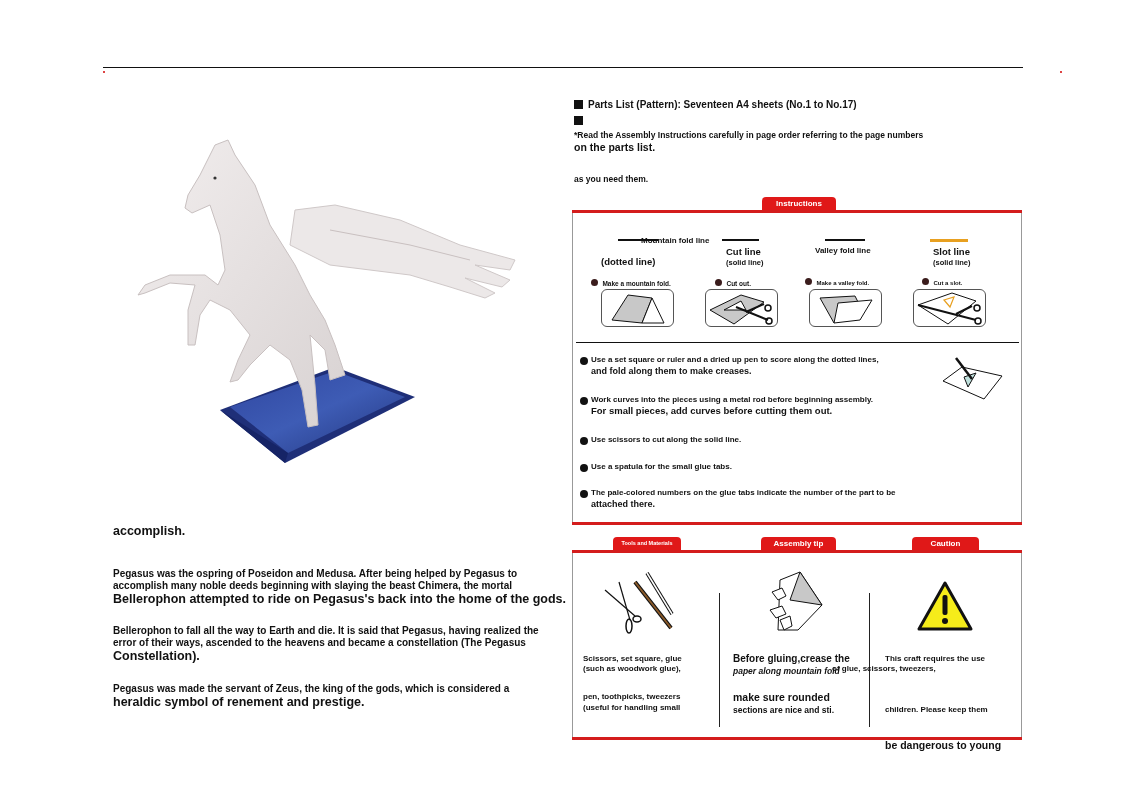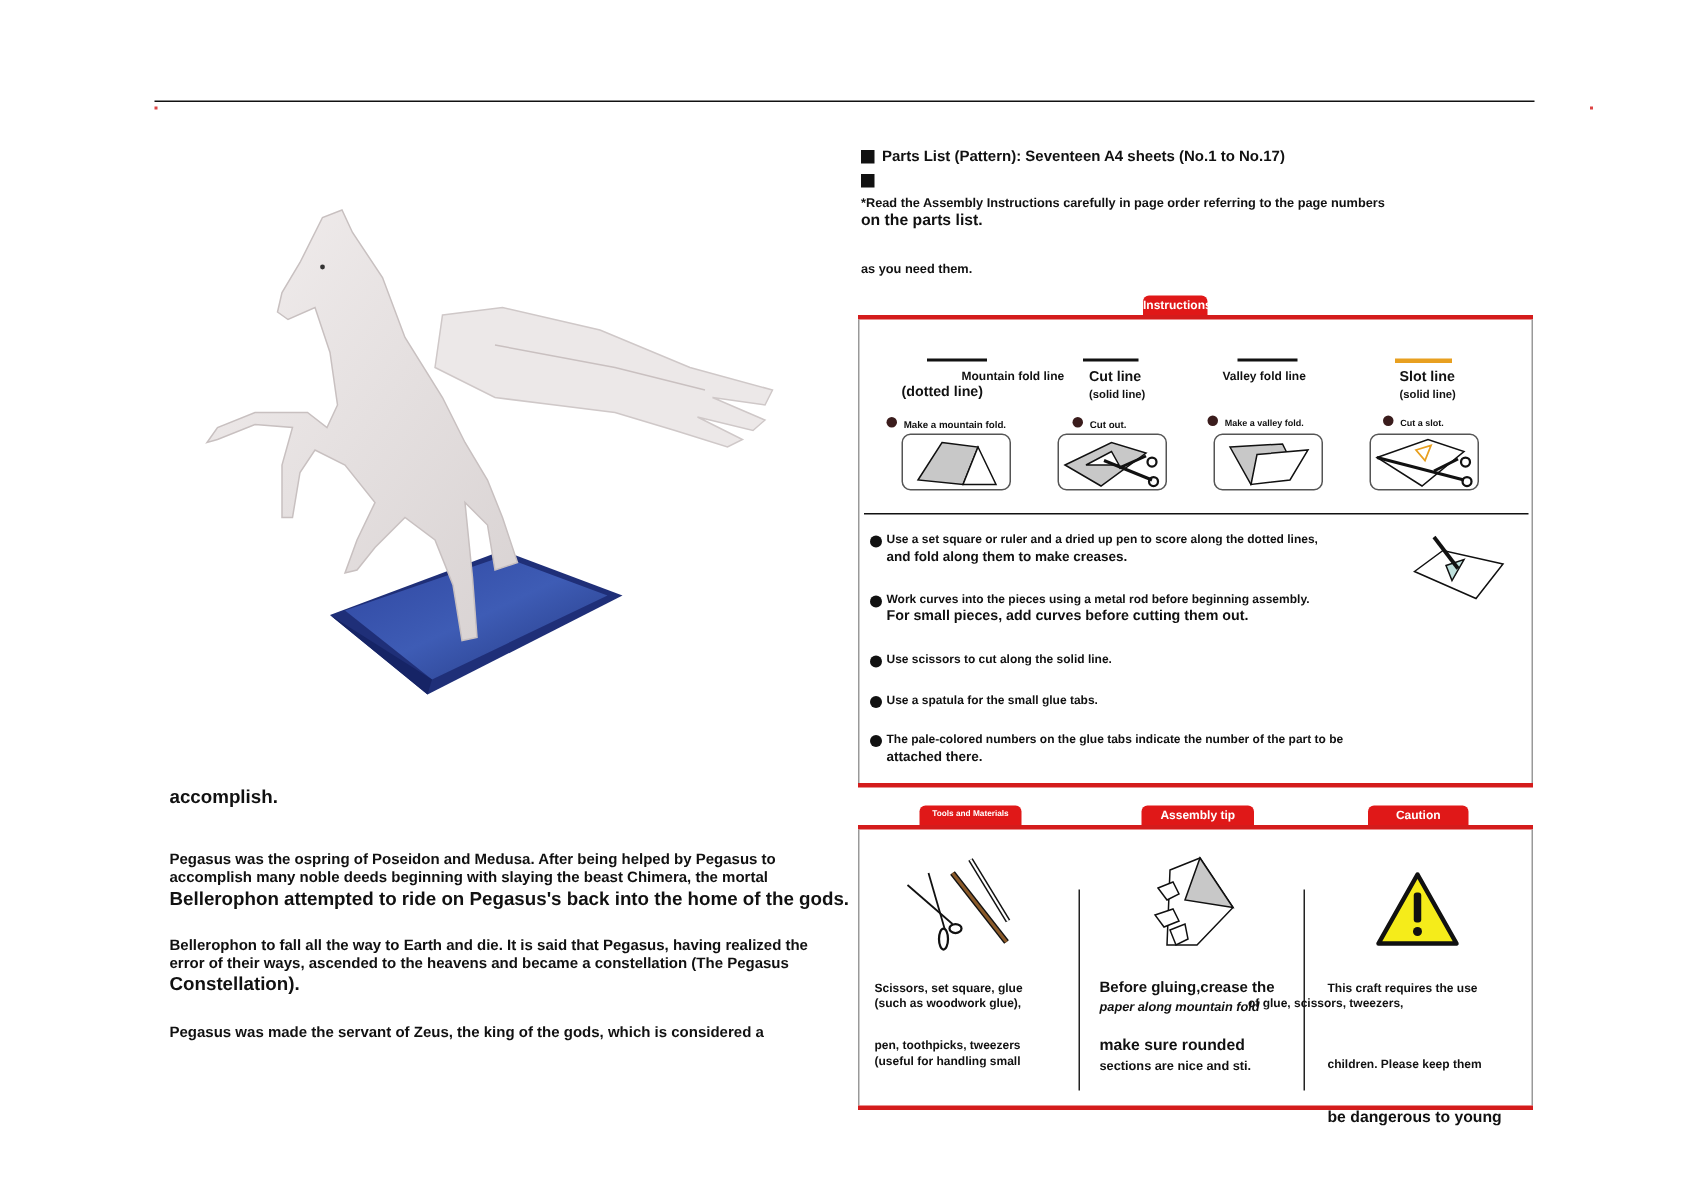--- a/index.html
+++ b/index.html
@@ -62,36 +62,37 @@
   <p class="s10">accomplish many noble deeds beginning with slaying the beast Chimera, the mortal</p>
   <p class="s12">Bellerophon attempted to ride on Pegasus's back into the home of the gods.</p>
 </div>
 <div class="abs ltxt" style="left:113px;top:625px;">
   <p class="s10">Bellerophon to fall all the way to Earth and die.  It is said that Pegasus, having realized the</p>
   <p class="s10">error of their ways, ascended to the heavens and became a constellation (The Pegasus</p>
   <p class="s12">Constellation).</p>
 </div>
 <div class="abs ltxt" style="left:113px;top:683px;">
   <p class="s10">Pegasus was made the servant of Zeus, the king of the gods, which is considered a</p>
+  <p class="s12">heraldic symbol of renement and prestige.</p>
 </div>
 
 <div class="abs" style="left:574px;top:100px;width:9px;height:9px;background:#111;"></div>
 <div class="abs t" style="left:588px;top:99px;font-size:10px;">Parts List (Pattern): Seventeen A4 sheets (No.1 to No.17)</div>
 <div class="abs" style="left:574px;top:116px;width:9px;height:9px;background:#111;"></div>
 <div class="abs t" style="left:574px;top:130px;font-size:8.5px;">*Read the Assembly Instructions carefully in page order referring to the page numbers</div>
 <div class="abs t" style="left:574px;top:141px;font-size:10.5px;">on the parts list.</div>
 <div class="abs t" style="left:574px;top:174px;font-size:8.5px;">as you need them.</div>
 
-<div class="abs tab" style="left:762px;top:197px;width:43px;height:14px;font-size:8px;line-height:14px;">Instructions</div>
+<div class="abs tab" style="left:762px;top:197px;width:74px;height:14px;font-size:8px;line-height:14px;">Instructions</div>
 <div class="abs redbar" style="left:572px;top:210px;width:450px;"></div>
 <div class="abs box" style="left:572px;top:213px;width:448px;height:309px;"></div>
 <div class="abs redbar" style="left:572px;top:522px;width:450px;"></div>
 
 <div class="abs" style="left: 618px; top: 239px; width: 40px; height: 1.5px; background: rgb(17, 17, 17);" id="ls0"></div>
-<div class="abs t" style="left:601px;top:246px;font-size:8px;padding-left:40px;">Mountain fold line</div>
+<div class="abs t" style="left:601px;top:236px;font-size:8px;padding-left:40px;">Mountain fold line</div>
 <div class="abs t" style="left:601px;top:256px;font-size:9.5px;">(dotted line)</div>
 <div class="abs" style="left:591px;top:272px;"><span class="bullet"></span> <span class="t" style="font-size:6.5px;">Make a mountain fold.</span></div>
 
 <div class="abs" style="left: 722px; top: 239px; width: 37px; height: 1.5px; background: rgb(17, 17, 17);" id="ls1"></div>
 <div class="abs t" style="left:726px;top:246px;font-size:9.5px;">Cut line</div>
 <div class="abs t" style="left:726px;top:258px;font-size:7.5px;">(solid line)</div>
 <div class="abs" style="left:715px;top:272px;"><span class="bullet"></span> <span class="t" style="font-size:6.5px;">Cut out.</span></div>
 
 <div class="abs" style="left: 825px; top: 239px; width: 40px; height: 1.5px; background: rgb(17, 17, 17);" id="ls2"></div>
 <div class="abs t" style="left:815px;top:246px;font-size:8px;">Valley fold line</div>

